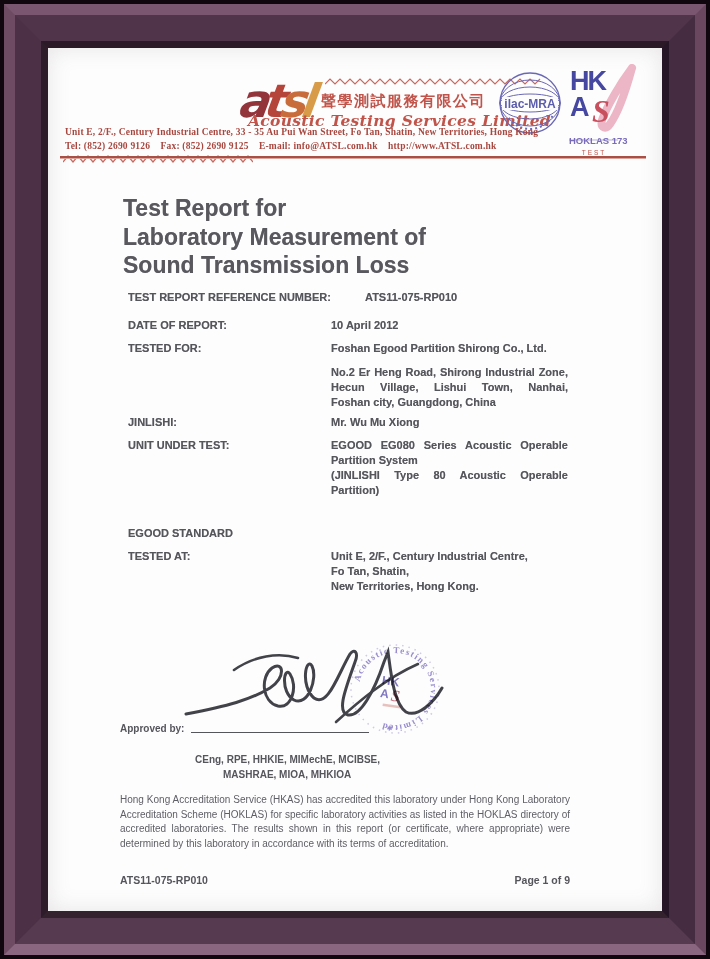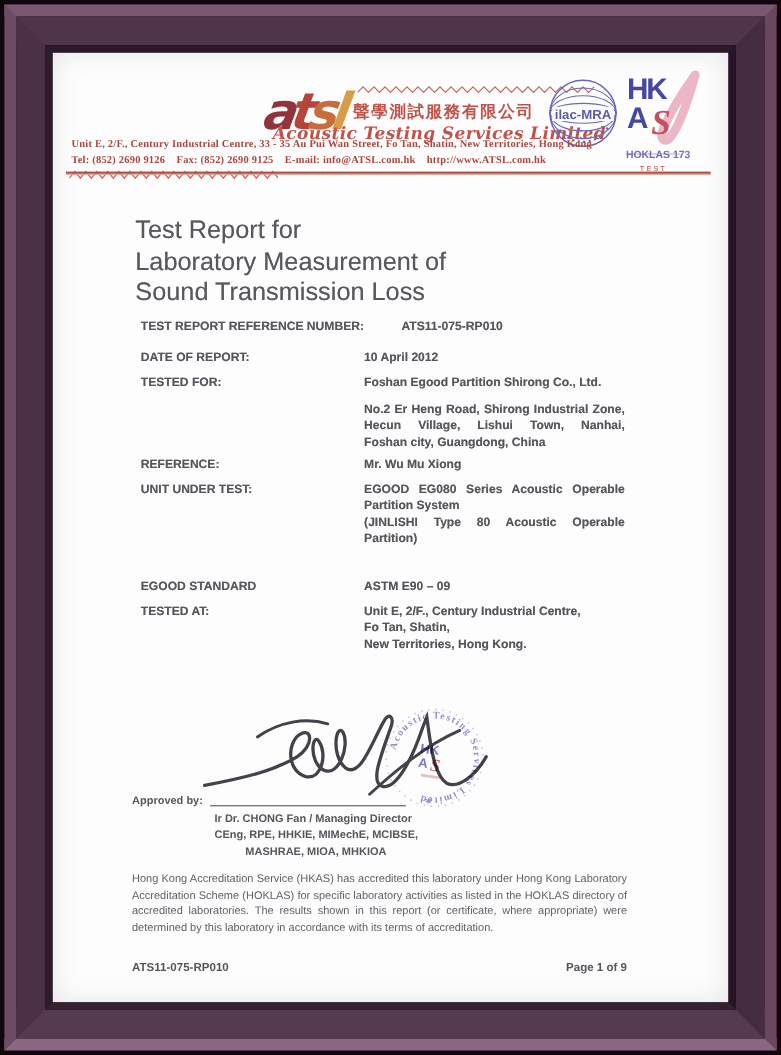--- a/index.html
+++ b/index.html
@@ -17,21 +17,21 @@
              font-size:46px;letter-spacing:-6px;transform:skewX(-10deg);line-height:1;}
   .l-a{color:#93343b;} .l-t{color:#b5443a;} .l-s{color:#c96c3c;} .l-l{color:#d89c48;}
   .cn{color:#c0544a;font-weight:bold;font-size:15px;letter-spacing:1.5px;white-space:nowrap;}
   .script{color:#c0544a;font-family:"DejaVu Serif",serif;font-style:italic;font-weight:bold;
           font-size:15.5px;white-space:nowrap;letter-spacing:.3px;}
   .hdr-addr{color:#a8473f;font-family:"Liberation Serif",serif;font-weight:bold;
             font-size:9.5px;white-space:pre;letter-spacing:.2px;text-align:right;}
   .redline{border-top:2px solid #a84f46;border-bottom:1px solid #dca49a;height:3px;}
 
   
-  .title{color:#58585e;font-weight:normal;font-size:23px;line-height:28.5px;
+  .title{color:#58585e;font-weight:bold;font-size:23px;line-height:28.5px;
          text-shadow:0 0 .5px rgba(88,88,94,.6);}
   .flabel,.fvalue{color:#55555c;font-weight:bold;font-size:11px;line-height:15px;
                   text-shadow:0 0 .4px rgba(85,85,92,.55);}
   .fvalue{width:237px;}
   .j{text-align:justify;text-align-last:justify;}
   .sig-underline{border-top:1.5px solid #55555c;}
   .appr{color:#55555c;font-weight:bold;font-size:10px;line-height:15px;}
   .foot{color:#5e5e66;font-size:10px;line-height:14.5px;}
   .foot-j{text-align:justify;}
   .bottomrow{display:flex;justify-content:space-between;color:#55555c;font-size:10.5px;font-weight:bold;}
@@ -100,33 +100,32 @@
 
       <div class="abs flabel" style="left:80px;top:293px;">TESTED FOR:</div>
       <div class="abs fvalue" style="left:283px;top:293px;">Foshan Egood Partition Shirong Co., Ltd.</div>
 
       <div class="abs fvalue" style="left:283px;top:317px;">
         <div class="j">No.2 Er Heng Road, Shirong Industrial Zone,</div>
         <div class="j">Hecun Village, Lishui Town, Nanhai,</div>
         <div>Foshan city, Guangdong, China</div>
       </div>
 
-      <div class="abs flabel" style="left:80px;top:367px;">REFERENCE:</div>
+      <div class="abs flabel" style="left:80px;top:367px;">JINLISHI:</div>
       <div class="abs fvalue" style="left:283px;top:367px;">Mr. Wu Mu Xiong</div>
 
       <div class="abs flabel" style="left:80px;top:390px;">UNIT UNDER TEST:</div>
       <div class="abs fvalue" style="left:283px;top:390px;">
         <div class="j">EGOOD EG080 Series Acoustic Operable</div>
         <div>Partition System</div>
         <div class="j">(JINLISHI Type 80 Acoustic Operable</div>
         <div>Partition)</div>
       </div>
 
       <div class="abs flabel" style="left:80px;top:478px;">EGOOD STANDARD</div>
-      <div class="abs fvalue" style="left:283px;top:478px;">ASTM E90 – 09</div>
 
       <div class="abs flabel" style="left:80px;top:501px;">TESTED AT:</div>
       <div class="abs fvalue" style="left:283px;top:501px;">
         <div>Unit E, 2/F., Century Industrial Centre,</div>
         <div>Fo Tan, Shatin,</div>
         <div>New Territories, Hong Kong.</div>
       </div>
 
       <svg class="abs" style="left:130px;top:596px;" width="280" height="95" viewBox="0 0 280 95">
         <path d="M 8,70 C 50,62 72,56 92,44 C 108,34 106,16 94,24 C 82,33 84,58 100,62 C 114,65 120,42 112,30 C 106,21 102,48 116,56 C 130,63 140,34 134,22 C 128,12 122,42 136,54 C 150,64 160,30 172,10 C 176,4 181,8 177,18 C 168,44 158,68 170,71 C 182,73 196,48 206,18 L 210,8 C 213,30 216,60 228,68 C 240,74 256,58 264,44" fill="none" stroke="#42424a" stroke-width="3" stroke-linecap="round"></path>
@@ -144,21 +143,20 @@
         </text>
         <text x="36" y="47" font-family="Liberation Sans, sans-serif" font-size="12" font-weight="900" fill="#7165bb">HK</text>
         <text x="36" y="60" font-family="Liberation Sans, sans-serif" font-size="12" font-weight="900" fill="#7165bb">A</text>
         <text x="47" y="62" font-family="Liberation Serif, serif" font-size="16" font-weight="bold" font-style="italic" fill="#c05a6a">S</text>
         <rect x="40" y="66" width="18" height="2.5" fill="#c0544a" opacity=".4"></rect>
         <text x="50" y="92" text-anchor="middle" font-size="7" fill="#8b7dc8">✱</text>
       </svg>
 
       <div class="abs appr" style="left:72px;top:673px;">Approved by:</div>
       <div class="abs sig-underline" style="left:143px;top:684px;width:178px;"></div>
-      <div class="abs appr" style="left:147px;top:689px;">Ir Dr. CHONG Fan / Managing Director</div>
       <div class="abs appr" style="left:147px;top:704px;">CEng, RPE, HHKIE, MIMechE, MCIBSE,</div>
       <div class="abs appr" style="left:147px;top:719px;padding-left:28px;">MASHRAE, MIOA, MHKIOA</div>
 
       <div class="abs foot foot-j" style="left:72px;top:745px;width:450px;">Hong Kong Accreditation Service (HKAS) has accredited this laboratory under Hong Kong Laboratory Accreditation Scheme (HOKLAS) for specific laboratory activities as listed in the HOKLAS directory of accredited laboratories. The results shown in this report (or certificate, where appropriate) were determined by this laboratory in accordance with its terms of accreditation.</div>
 
       <div class="abs bottomrow" style="left:72px;top:826px;width:450px;">
         <span>ATS11-075-RP010</span>
         <span>Page 1 of 9</span>
       </div>
 

